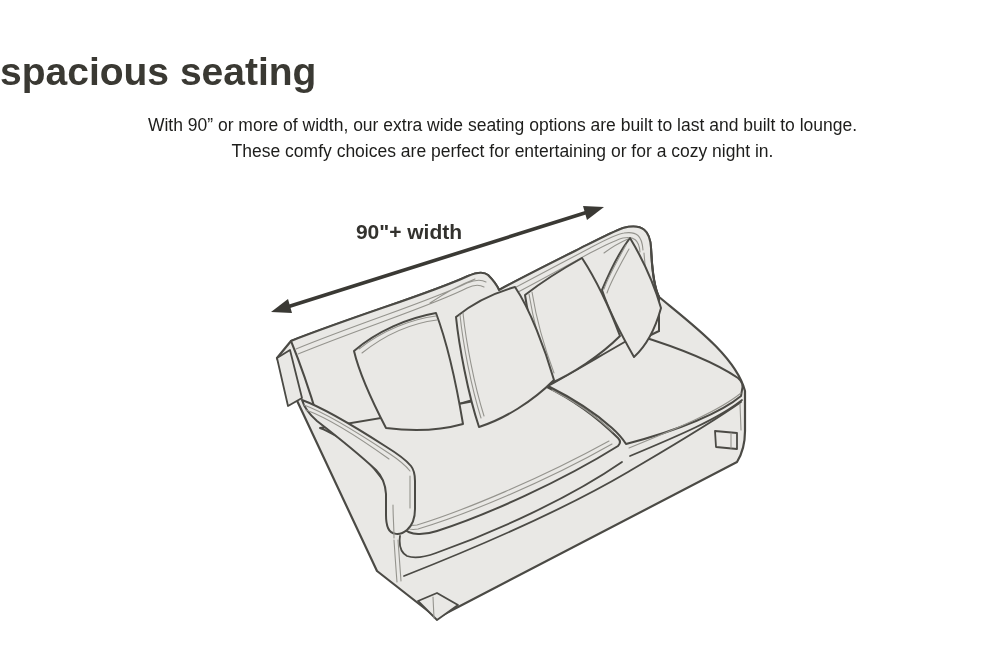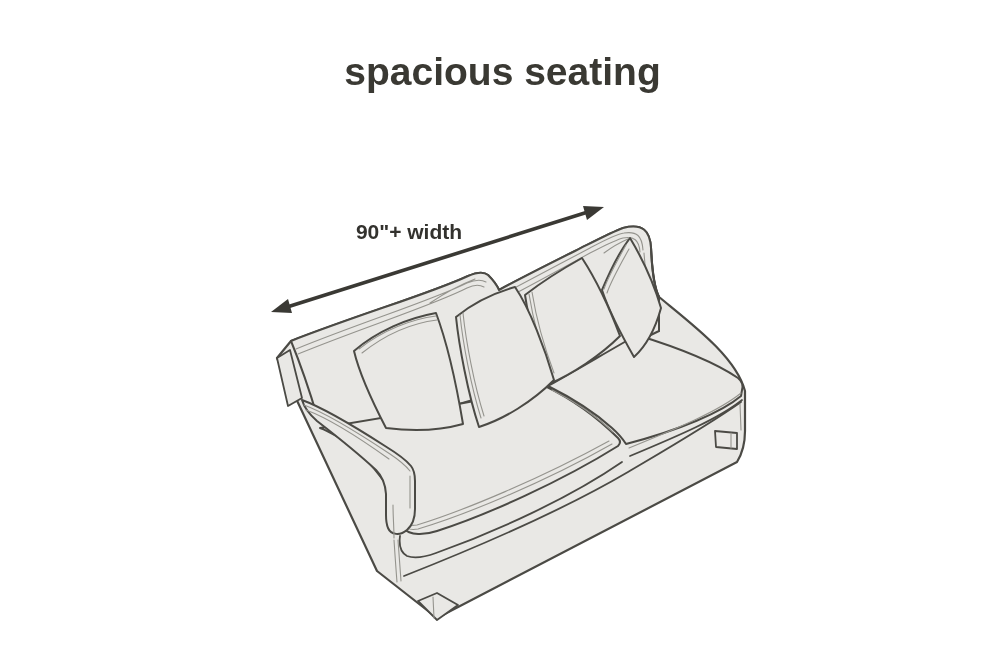--- a/index.html
+++ b/index.html
@@ -10,21 +10,21 @@
     background: #ffffff;
     overflow: hidden;
     font-family: "Liberation Sans", sans-serif;
   }
   .title {
     position: absolute;
     top: 50px;
     left: 0;
     width: 100%;
     margin: 0;
-    text-align: center;
+    text-align: left;
     font-size: 39px;
     line-height: 44px;
     font-weight: 700;
     letter-spacing: 0px;
     color: #3a3933;
   }
   .desc {
     position: absolute;
     top: 112px;
     left: 0;
@@ -49,20 +49,24 @@
     font-weight: 700;
   }
 </style>
 </head>
 <body>
 
 <div class="page">
 
   <h1 class="title">spacious seating</h1>
 
+  <p class="desc">
+    <span>With 90” or more of width, our extra wide seating options are built to last and built to lounge.</span><br>
+    <span>These comfy choices are perfect for entertaining or for a cozy night in.</span>
+  </p>
 
   <svg class="art" viewBox="0 0 1005 671" fill="none" stroke-linecap="round" stroke-linejoin="round">
 
     <g>
       <path d="M 277,358 L 291,341
            C 360,314 432,293 468,276 Q 482,270 488,275 Q 496,283 499,290
            C 510,284 545,266 575,251 C 595,241 612,232 623,228
            C 643,223 650,231 651,248 C 652,270 654,287 659,297
            C 693,325 736,357 745,391 L 745,431 Q 745,449 737,462
            L 437,618 L 377,571 Z" fill="#e9e8e5" stroke="#4b4a45" stroke-width="2.2"></path>

